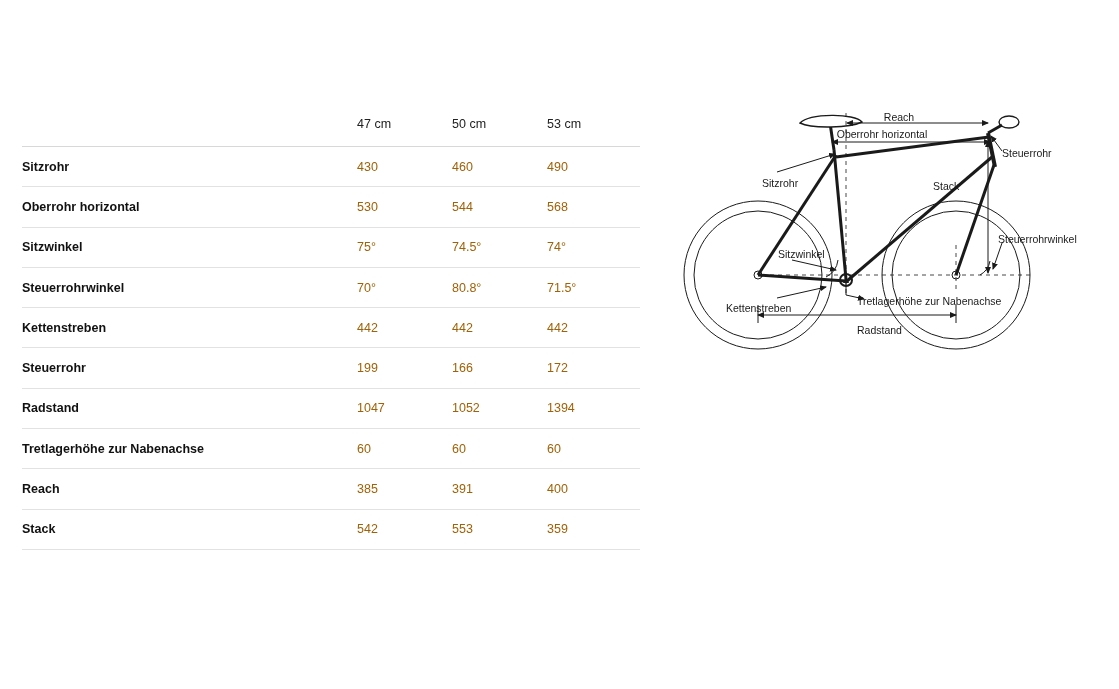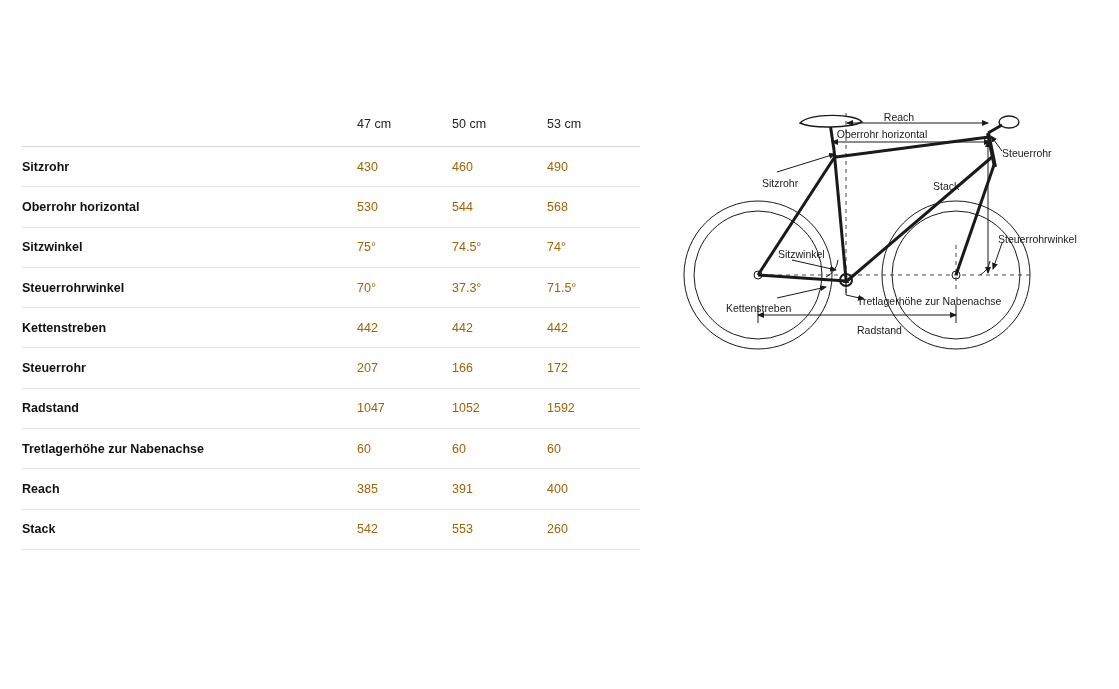--- a/index.html
+++ b/index.html
@@ -117,58 +117,58 @@
         </tr>
         <tr>
           <td class="rowlabel">Sitzwinkel</td>
           <td class="val">75°</td>
           <td class="val">74.5°</td>
           <td class="val">74°</td>
         </tr>
         <tr>
           <td class="rowlabel">Steuerrohrwinkel</td>
           <td class="val">70°</td>
-          <td class="val">37.3°</td>
+          <td class="val">80.8°</td>
           <td class="val">71.5°</td>
         </tr>
         <tr>
           <td class="rowlabel">Kettenstreben</td>
           <td class="val">442</td>
           <td class="val">442</td>
           <td class="val">442</td>
         </tr>
         <tr>
           <td class="rowlabel">Steuerrohr</td>
-          <td class="val">207</td>
+          <td class="val">199</td>
           <td class="val">166</td>
           <td class="val">172</td>
         </tr>
         <tr>
           <td class="rowlabel">Radstand</td>
           <td class="val">1047</td>
           <td class="val">1052</td>
-          <td class="val">1592</td>
+          <td class="val">1394</td>
         </tr>
         <tr>
           <td class="rowlabel">Tretlagerhöhe zur Nabenachse</td>
           <td class="val">60</td>
           <td class="val">60</td>
           <td class="val">60</td>
         </tr>
         <tr>
           <td class="rowlabel">Reach</td>
           <td class="val">385</td>
           <td class="val">391</td>
           <td class="val">400</td>
         </tr>
         <tr>
           <td class="rowlabel">Stack</td>
           <td class="val">542</td>
           <td class="val">553</td>
-          <td class="val">260</td>
+          <td class="val">359</td>
         </tr>
       </tbody>
     </table>
   </div>
 
   <div class="diagram">
     <svg width="460" height="290" viewBox="0 0 460 290" xmlns="http://www.w3.org/2000/svg">
       <defs>
         <marker id="ar" markerWidth="7" markerHeight="7" refX="6" refY="3.0" orient="auto">
           <path d="M0,0 L7,3 L0,6 z" fill="#1a1a1a"></path>

